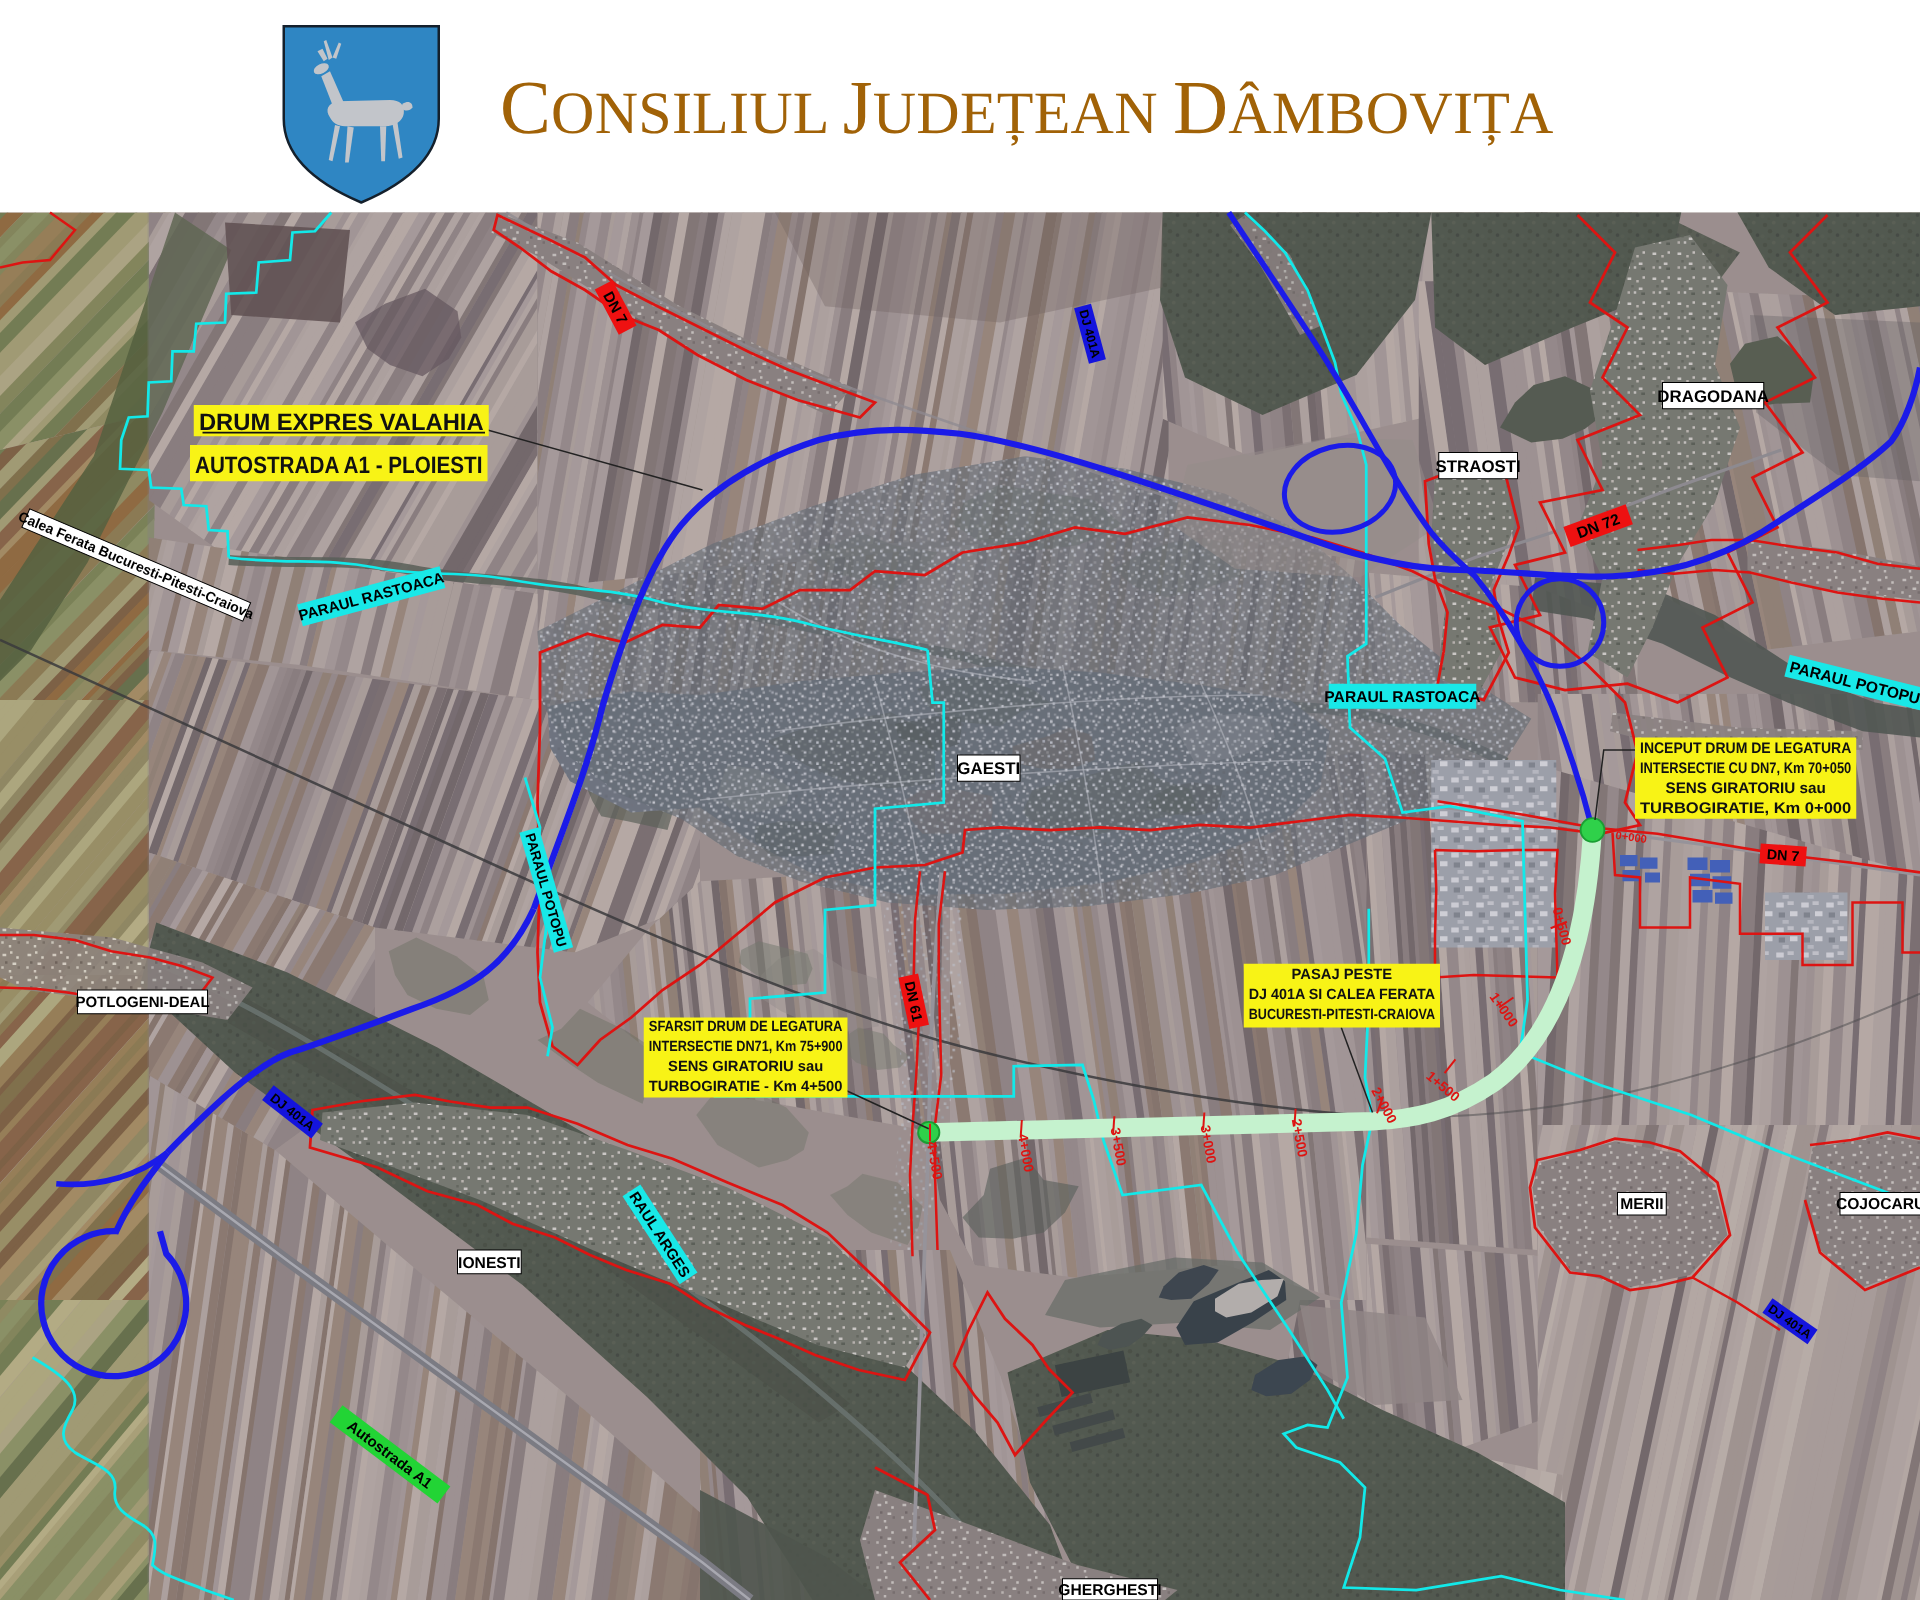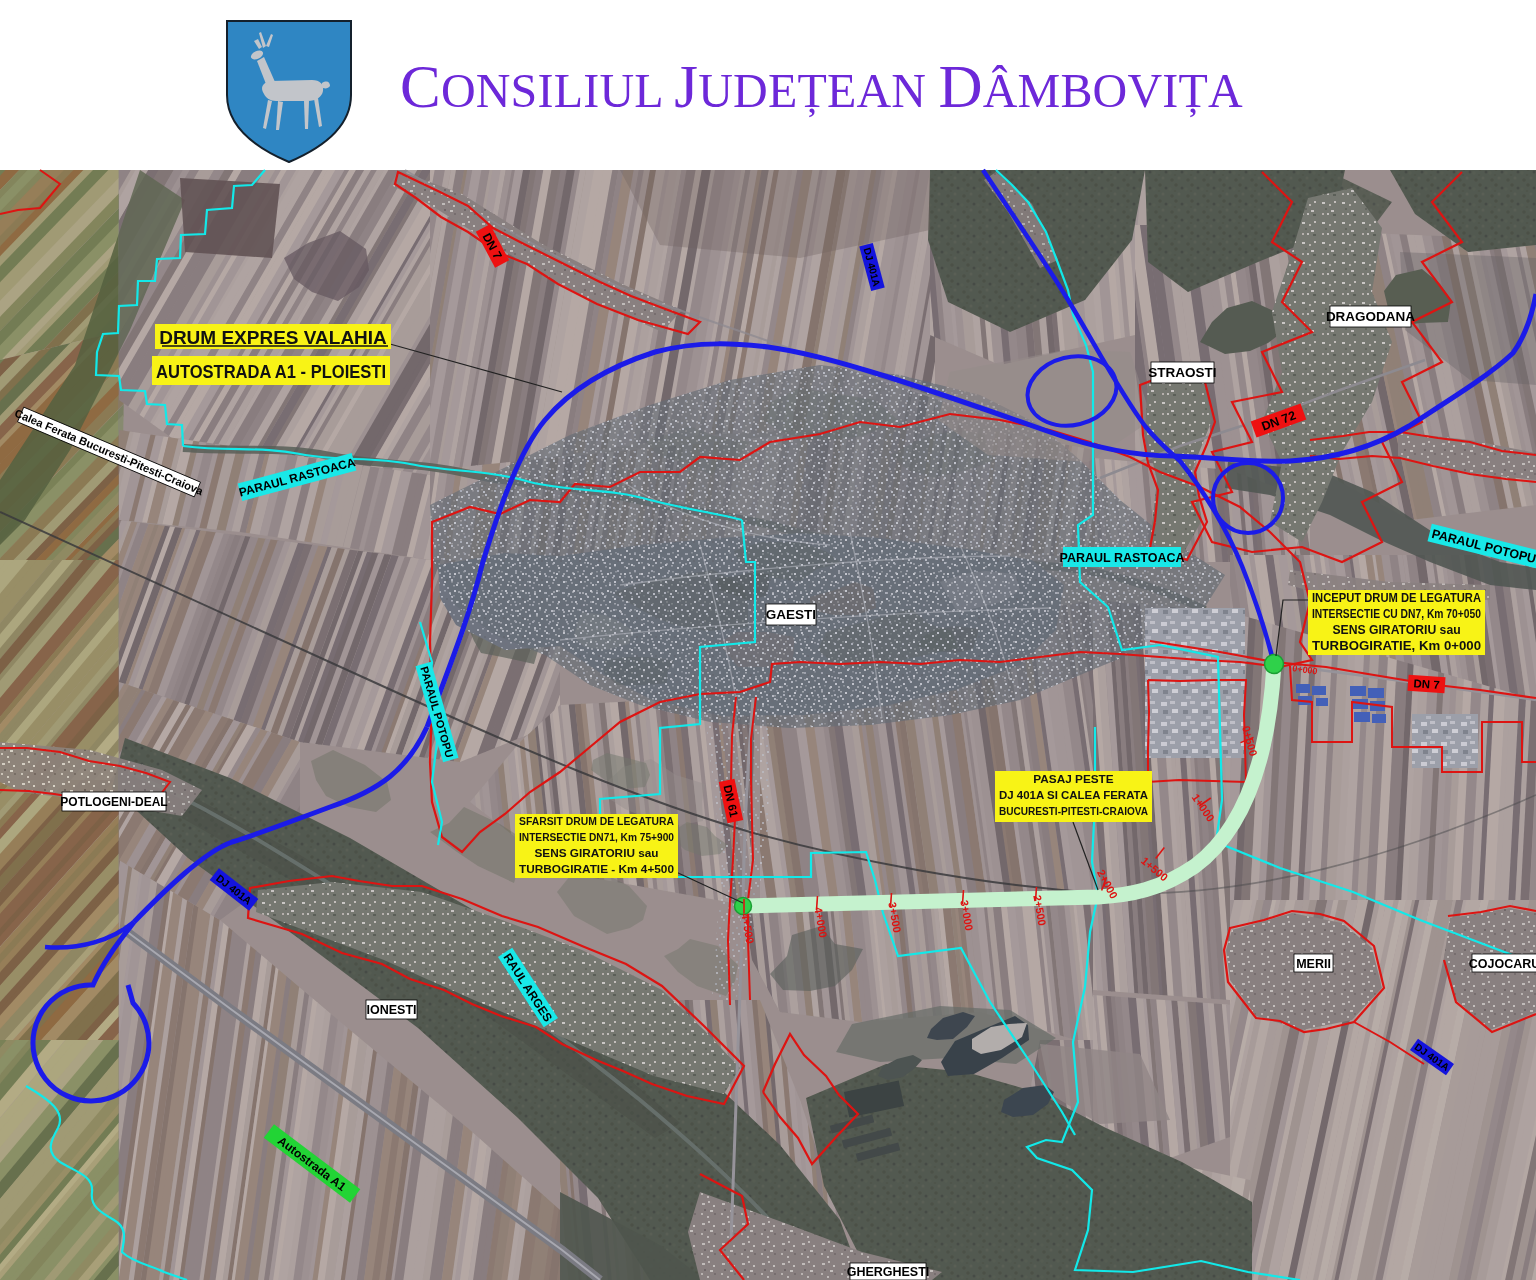--- a/index.html
+++ b/index.html
@@ -1,15 +1,15 @@
 <!DOCTYPE html>
 <html><head><meta charset="utf-8"><style>
 html,body{margin:0;padding:0;width:1536px;height:1280px;overflow:hidden;background:#fff;}
 .hdr{position:absolute;left:0;top:0;width:1536px;height:170px;background:#ffffff;}
-.title{position:absolute;left:400px;top:52px;width:900px;font-family:"Liberation Serif",serif;color:#6d28d9;white-space:nowrap;}
+.title{position:absolute;left:400px;top:52px;width:900px;font-family:"Liberation Serif",serif;color:#a16207;white-space:nowrap;}
 .title .sm{font-size:48px;letter-spacing:0.2px;}
 .title .bg{font-size:61px;letter-spacing:0.2px;}
 svg text{font-family:"Liberation Sans",sans-serif;}
 </style></head><body>
 
 <div class="hdr"></div>
 
 <div class="title"><span class="bg">C</span><span class="sm">ONSILIUL </span><span class="bg">J</span><span class="sm">UDEȚEAN </span><span class="bg">D</span><span class="sm">ÂMBOVIȚA</span></div>
 <svg width="1536" height="1280" style="position:absolute;left:0;top:0">
 

